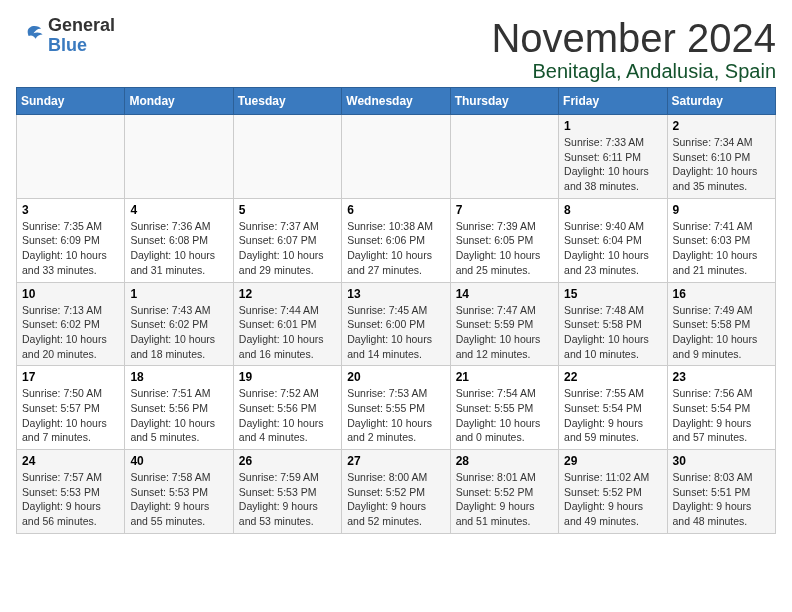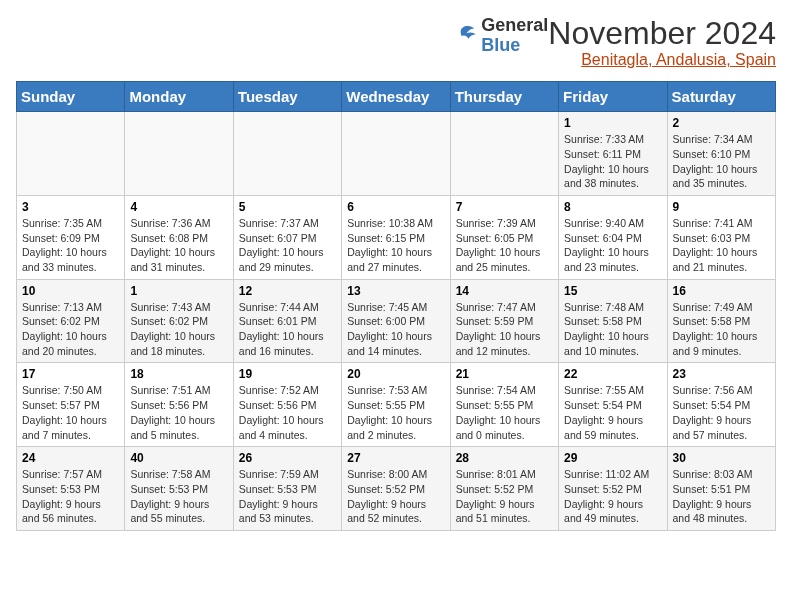--- a/index.html
+++ b/index.html
@@ -5,23 +5,23 @@
     * { box-sizing: border-box; margin: 0; padding: 0; }
     body {
       font-family: Arial, sans-serif;
       background: #fff;
       width: 792px;
       min-height: 612px;
       padding: 16px;
     }
     .header {
       display: flex;
-      justify-content: flex-end;
+      justify-content: space-between;
       align-items: flex-start;
-      margin-bottom: 12px;
+      margin-bottom: 4px;
     }
     .logo {
       display: flex;
       align-items: center;
       gap: 4px;
     }
     .logo-text {
       font-size: 18px;
       font-weight: bold;
       line-height: 1.1;
@@ -29,40 +29,39 @@
     .logo-general { color: #333; }
     .logo-blue { color: #3a7abf; }
     .logo-bird {
       width: 28px;
       height: 28px;
     }
     .title-block {
       text-align: right;
     }
     .month-year {
-      font-size: 32px;
+      font-size: 40px;
       font-weight: normal;
       color: #333;
       line-height: 1.1;
     }
     .location {
-      font-size: 16px;
-      color: #c2410c;
-      text-decoration: underline;
+      font-size: 20px;
+      color: #14532d;
     }
     .calendar {
       width: 100%;
       border-collapse: collapse;
       font-size: 11px;
     }
     .calendar thead tr th {
       background-color: #3a7abf;
       color: #fff;
       padding: 6px 4px;
-      font-size: 15px;
+      font-size: 12px;
       font-weight: bold;
       border: 1px solid #2c6098;
       text-align: left;
     }
     .calendar tbody tr td {
       vertical-align: top;
       padding: 4px 5px;
       border: 1px solid #ccc;
       width: calc(100% / 7);
       min-height: 80px;
@@ -155,21 +154,21 @@
         </td>
         <td>
           <span class="day-num">5</span>
           <div class="day-info">Sunrise: 7:37 AM</div>
           <div class="day-info">Sunset: 6:07 PM</div>
           <div class="day-info">Daylight: 10 hours and 29 minutes.</div>
         </td>
         <td>
           <span class="day-num">6</span>
           <div class="day-info">Sunrise: 10:38 AM</div>
-          <div class="day-info">Sunset: 6:15 PM</div>
+          <div class="day-info">Sunset: 6:06 PM</div>
           <div class="day-info">Daylight: 10 hours and 27 minutes.</div>
         </td>
         <td>
           <span class="day-num">7</span>
           <div class="day-info">Sunrise: 7:39 AM</div>
           <div class="day-info">Sunset: 6:05 PM</div>
           <div class="day-info">Daylight: 10 hours and 25 minutes.</div>
         </td>
         <td>
           <span class="day-num">8</span>

